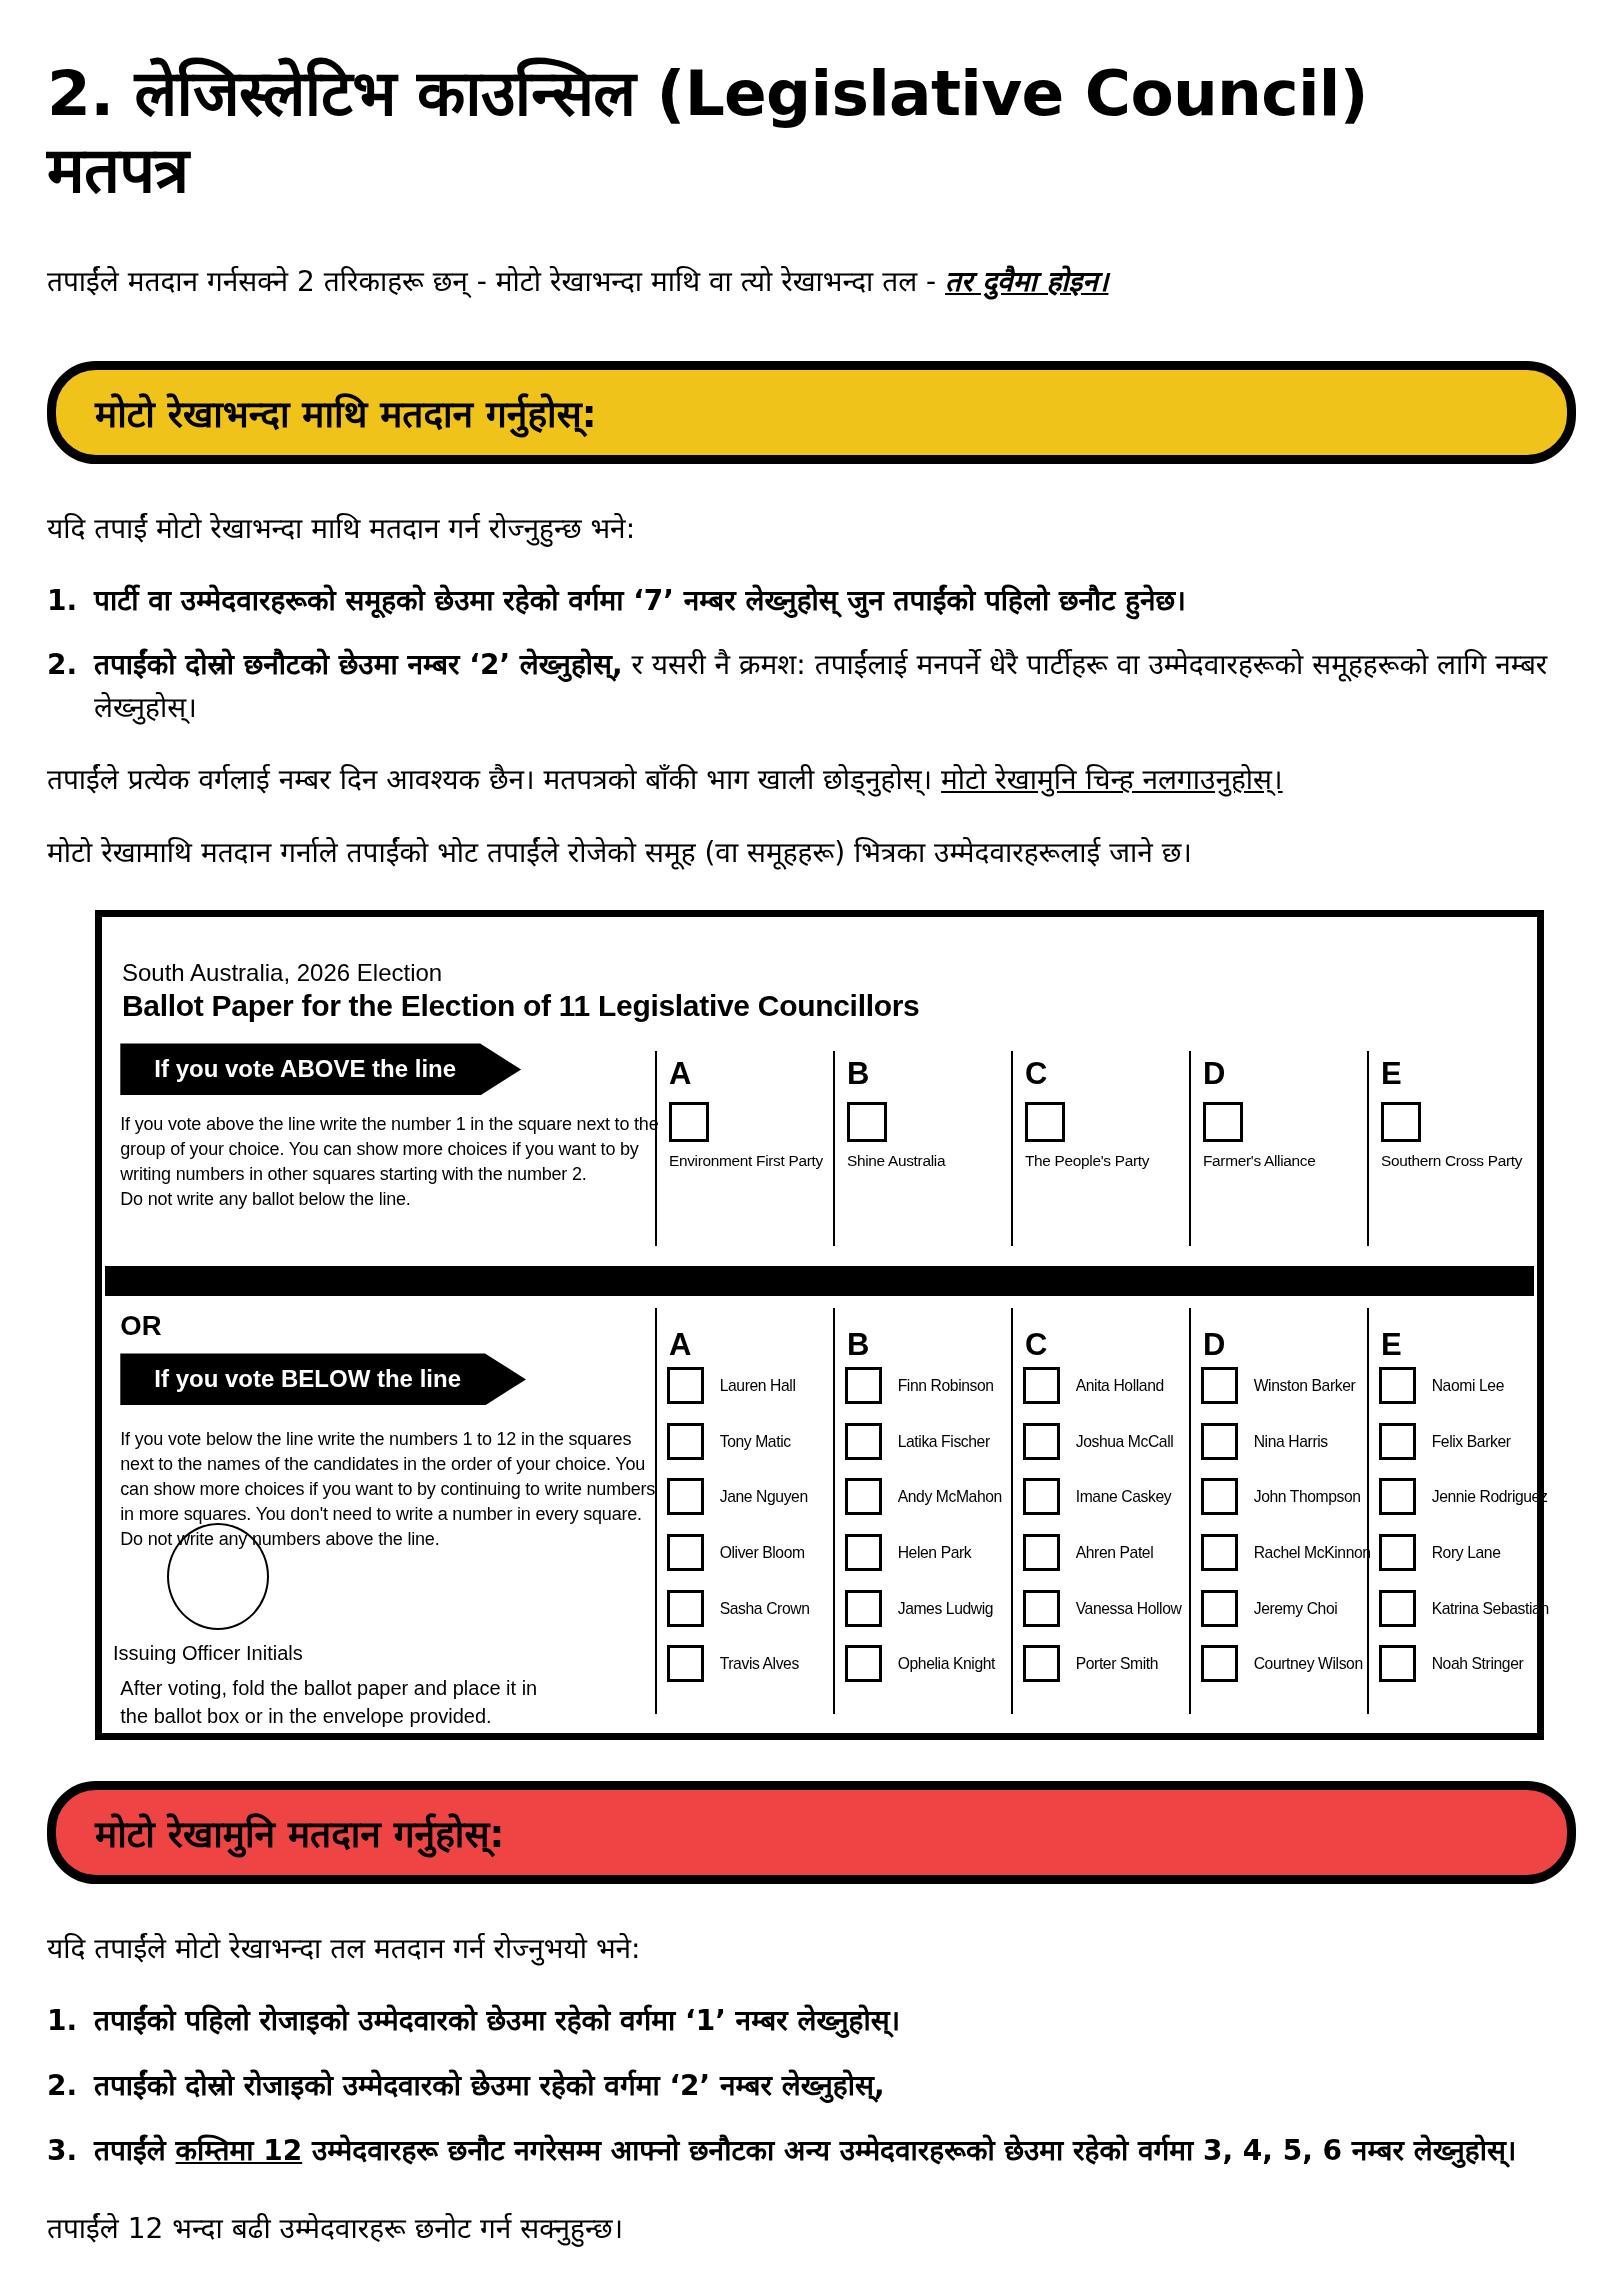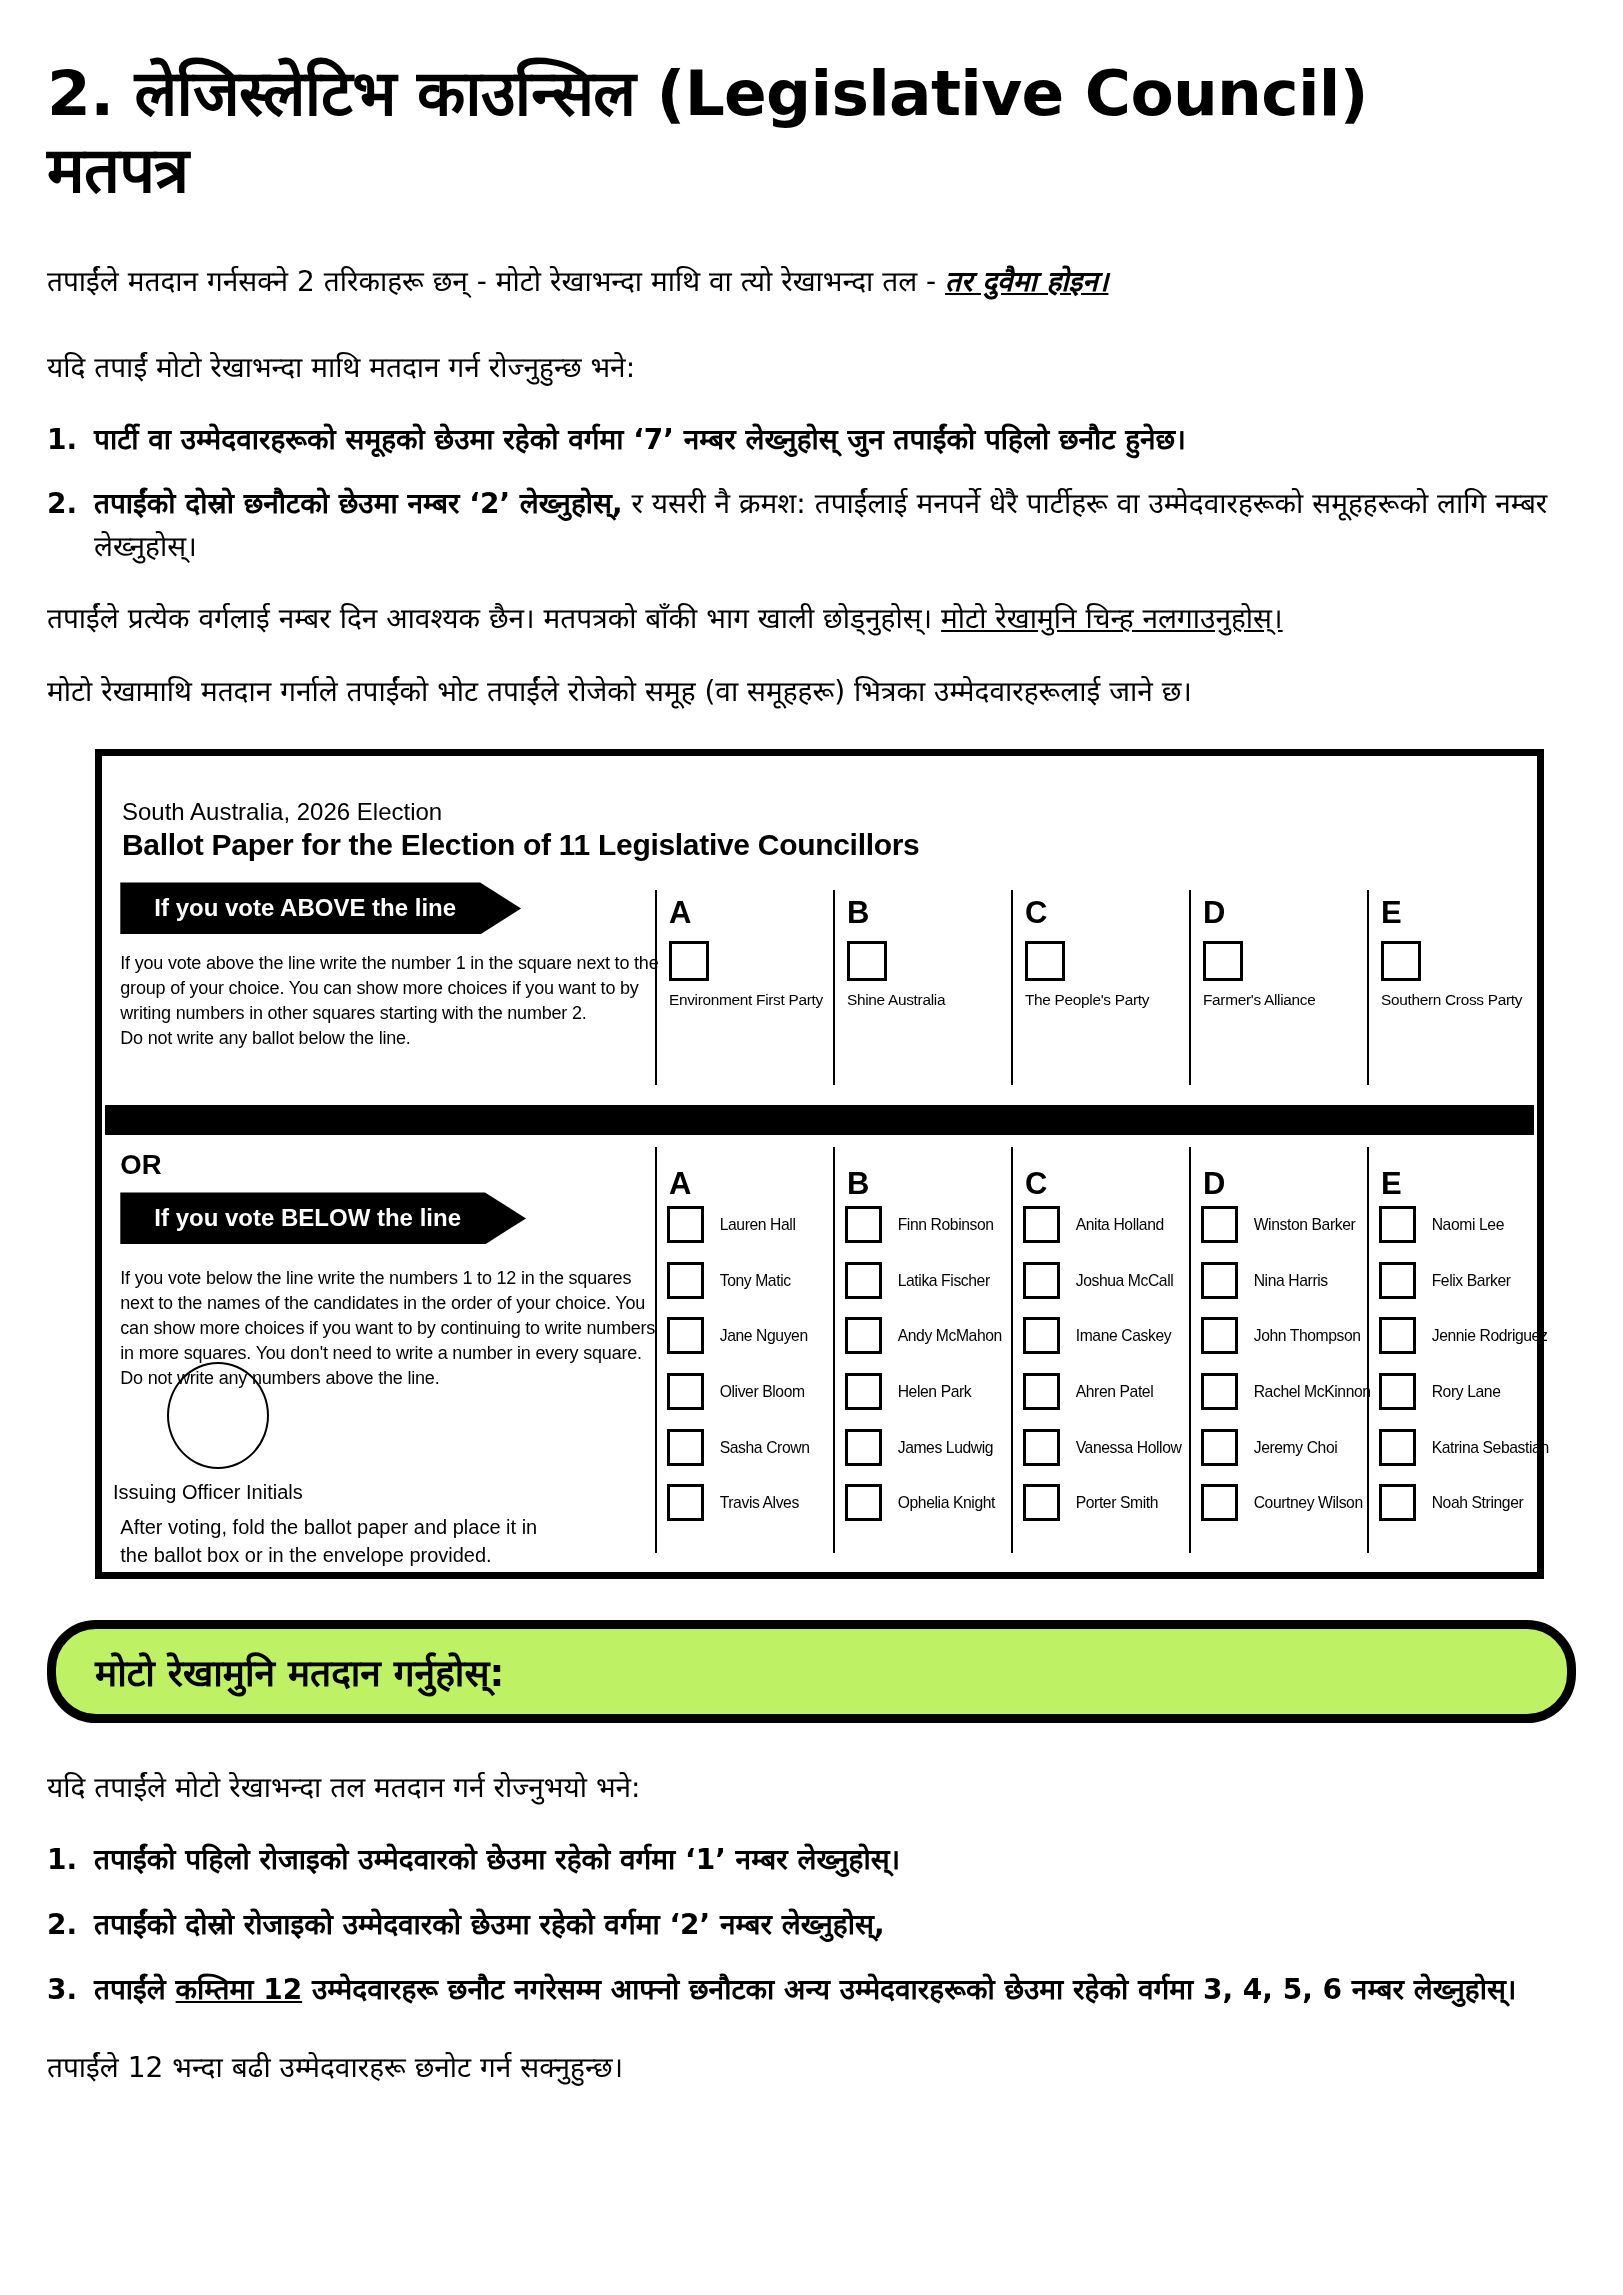--- a/index.html
+++ b/index.html
@@ -96,20 +96,23 @@
 
   <div class="title">
     <div>2. लेजिस्लेटिभ काउन्सिल (Legislative Council)</div>
     <div>मतपत्र</div>
   </div>
 
   <div class="intro">
     <span>तपाईंले मतदान गर्नसक्ने 2 तरिकाहरू छन् - मोटो रेखाभन्दा माथि वा त्यो रेखाभन्दा तल - </span><span class="em">तर दुवैमा होइन।</span>
   </div>
 
+  <div class="pill" style="background-color: rgb(239, 195, 25);">
+    <span>मोटो रेखाभन्दा माथि मतदान गर्नुहोस्:</span>
+  </div>
 
   <div class="lead">यदि तपाईं मोटो रेखाभन्दा माथि मतदान गर्न रोज्नुहुन्छ भने:</div>
 
   <div class="nlist">
     <div class="nitem">
       <span class="num">1.</span>
       <span class="txt"><span class="b">पार्टी वा उम्मेदवारहरूको समूहको छेउमा रहेको वर्गमा ‘7’ नम्बर लेख्नुहोस् जुन तपाईंको पहिलो छनौट हुनेछ।</span></span>
     </div>
     <div class="nitem">
       <span class="num">2.</span>
@@ -321,21 +324,21 @@
       </div>
 
     <div class="officer-circle"></div>
     <div class="officer-label">Issuing Officer Initials</div>
     <div class="after">
       <div>After voting, fold the ballot paper and place it in</div>
       <div>the ballot box or in the envelope provided.</div>
     </div>
   </div>
 
-  <div class="pill" style="margin-top: 41px; background-color: #bef264;">
+  <div class="pill" style="margin-top: 41px; background-color: #ef4444;">
     <span>मोटो रेखामुनि मतदान गर्नुहोस्:</span>
   </div>
 
   <div class="lead">यदि तपाईंले मोटो रेखाभन्दा तल मतदान गर्न रोज्नुभयो भने:</div>
 
   <div class="nlist">
     <div class="nitem">
       <span class="num">1.</span>
       <span class="txt"><span class="b">तपाईंको पहिलो रोजाइको उम्मेदवारको छेउमा रहेको वर्गमा ‘1’ नम्बर लेख्नुहोस्।</span></span>
     </div>

